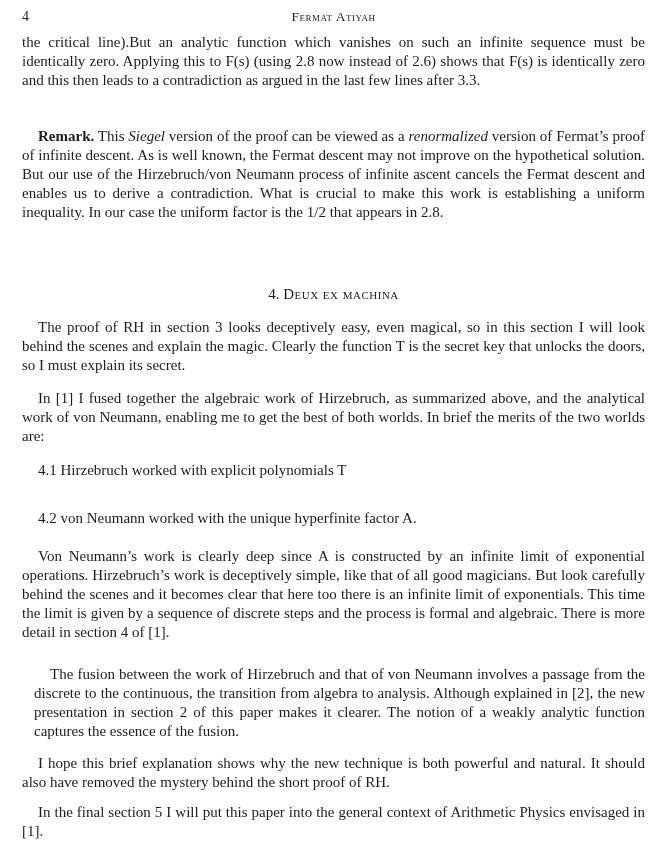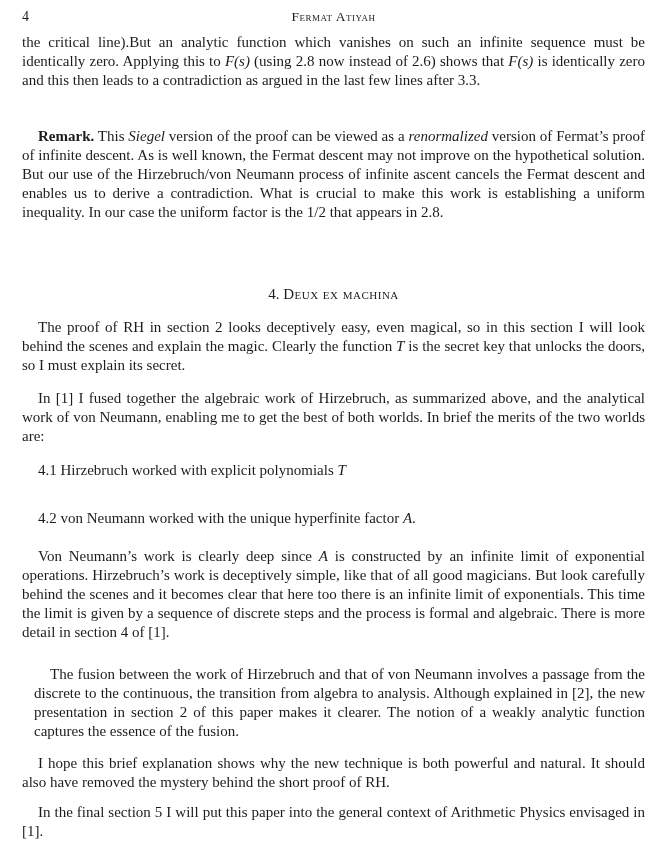--- a/index.html
+++ b/index.html
@@ -45,21 +45,21 @@
   .section-heading {
     margin: 0;
     text-align: center;
     font-weight: normal;
     font-size: 15px;
     line-height: 19px;
   }
   .sc { font-variant: small-caps; letter-spacing: 0.5px; text-align: center; }
   .b { font-weight: bold; }
   .i { font-style: italic; }
-  .m { font-style: italic; }
+  .m { }
   
   .mt-p1     { margin-top: 8px; }
   .mt-remark { margin-top: 37px; }
   .mt-head   { margin-top: 63px; }
   .mt-proof  { margin-top: 14px; }
   .mt-fused  { margin-top: 14px; }
   .mt-i41    { margin-top: 15px; }
   .mt-i42    { margin-top: 29px; }
   .mt-von    { margin-top: 19px; }
   .mt-fusion { margin-top: 23px; margin-left: 12px; }
@@ -75,21 +75,21 @@
     <span class="page-number">4</span>
     <span>Fermat Atiyah</span>
   </div>
 
   <p class="para mt-p1"><span>the critical line).But an analytic function which vanishes on such an infinite sequence must be identically zero. Applying this to </span><span class="m">F(s)</span><span> (using 2.8 now instead of 2.6) shows that </span><span class="m">F(s)</span><span> is identically zero and this then leads to a contradiction as argued in the last few lines after 3.3.</span></p>
 
   <p class="para indent mt-remark"><span class="b">Remark.</span><span> This </span><span class="i">Siegel</span><span> version of the proof can be viewed as a </span><span class="i">renormalized</span><span> version of Fermat’s proof of infinite descent. As is well known, the Fermat descent may not improve on the hypothetical solution. But our use of the Hirzebruch/von Neumann process of infinite ascent cancels the Fermat descent and enables us to derive a contradiction. What is crucial to make this work is establishing a uniform inequality. In our case the uniform factor is the 1/2 that appears in 2.8.</span></p>
 
   <h2 class="section-heading mt-head"><span>4.</span>&nbsp;<span class="sc">Deux ex machina</span></h2>
 
-  <p class="para indent mt-proof"><span>The proof of RH in section 2 looks deceptively easy, even magical, so in this section I will look behind the scenes and explain the magic. Clearly the function </span><span class="m">T</span><span> is the secret key that unlocks the doors, so I must explain its secret.</span></p>
+  <p class="para indent mt-proof"><span>The proof of RH in section 3 looks deceptively easy, even magical, so in this section I will look behind the scenes and explain the magic. Clearly the function </span><span class="m">T</span><span> is the secret key that unlocks the doors, so I must explain its secret.</span></p>
 
   <p class="para indent mt-fused"><span>In [1] I fused together the algebraic work of Hirzebruch, as summarized above, and the analytical work of von Neumann, enabling me to get the best of both worlds. In brief the merits of the two worlds are:</span></p>
 
   <p class="item mt-i41"><span>4.1 Hirzebruch worked with explicit polynomials </span><span class="m">T</span></p>
 
   <p class="item mt-i42"><span>4.2 von Neumann worked with the unique hyperfinite factor </span><span class="m">A</span><span>.</span></p>
 
   <p class="para indent mt-von"><span>Von Neumann’s work is clearly deep since </span><span class="m">A</span><span> is constructed by an infinite limit of exponential operations. Hirzebruch’s work is deceptively simple, like that of all good magicians. But look carefully behind the scenes and it becomes clear that here too there is an infinite limit of exponentials. This time the limit is given by a sequence of discrete steps and the process is formal and algebraic. There is more detail in section 4 of [1].</span></p>
 
   <p class="para indent mt-fusion"><span>The fusion between the work of Hirzebruch and that of von Neumann involves a passage from the discrete to the continuous, the transition from algebra to analysis. Although explained in [2], the new presentation in section 2 of this paper makes it clearer. The notion of a weakly analytic function captures the essence of the fusion.</span></p>

